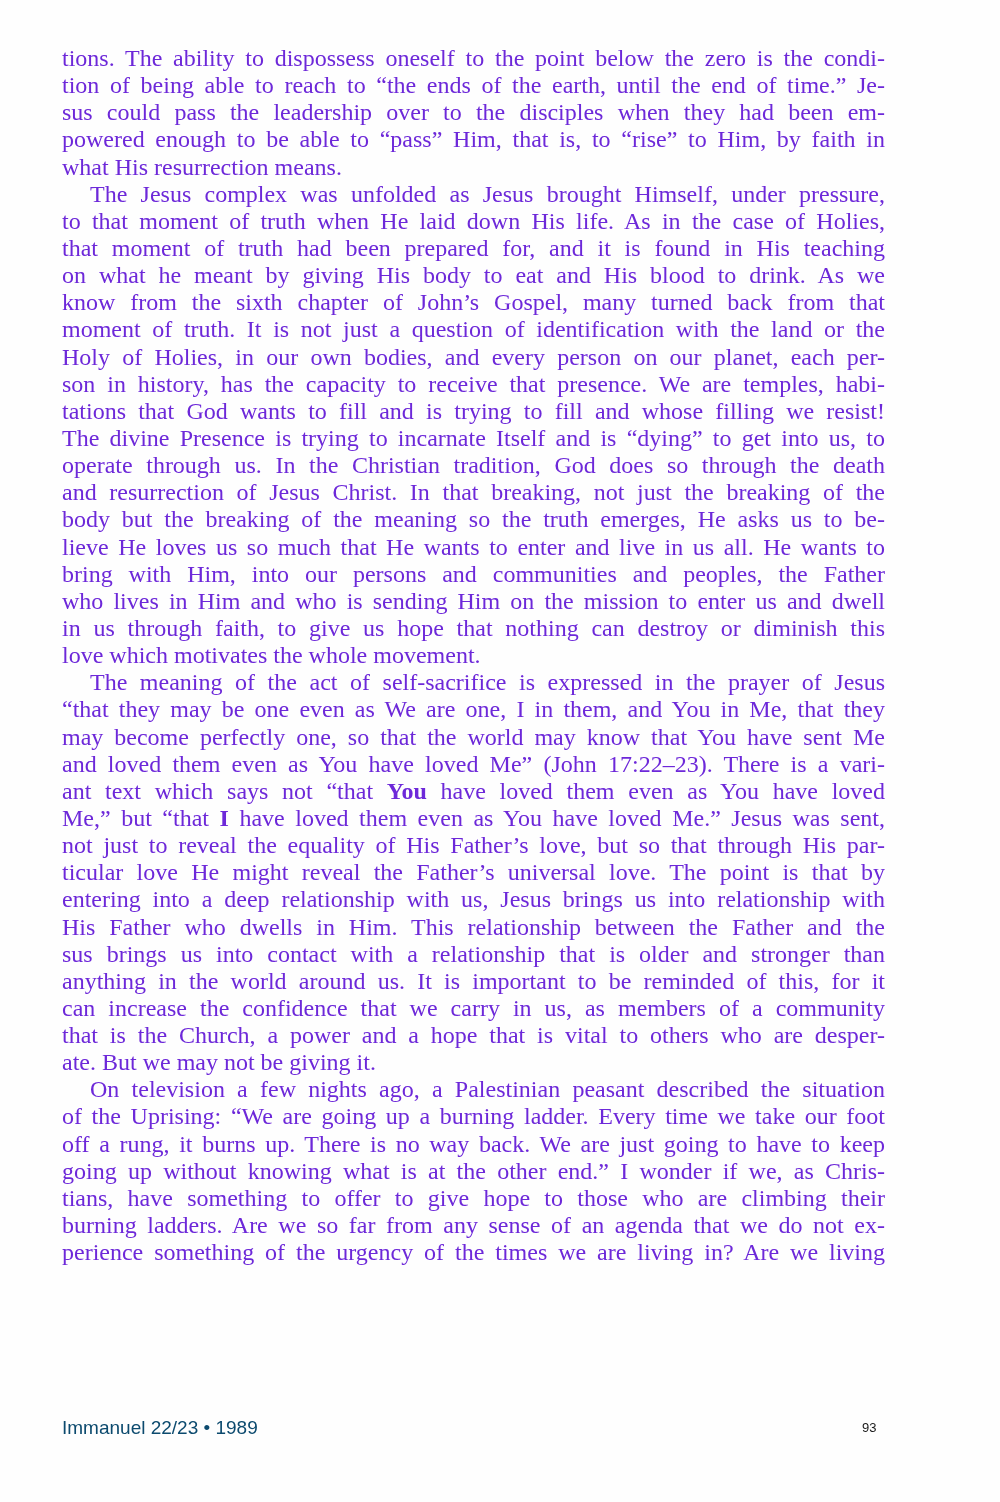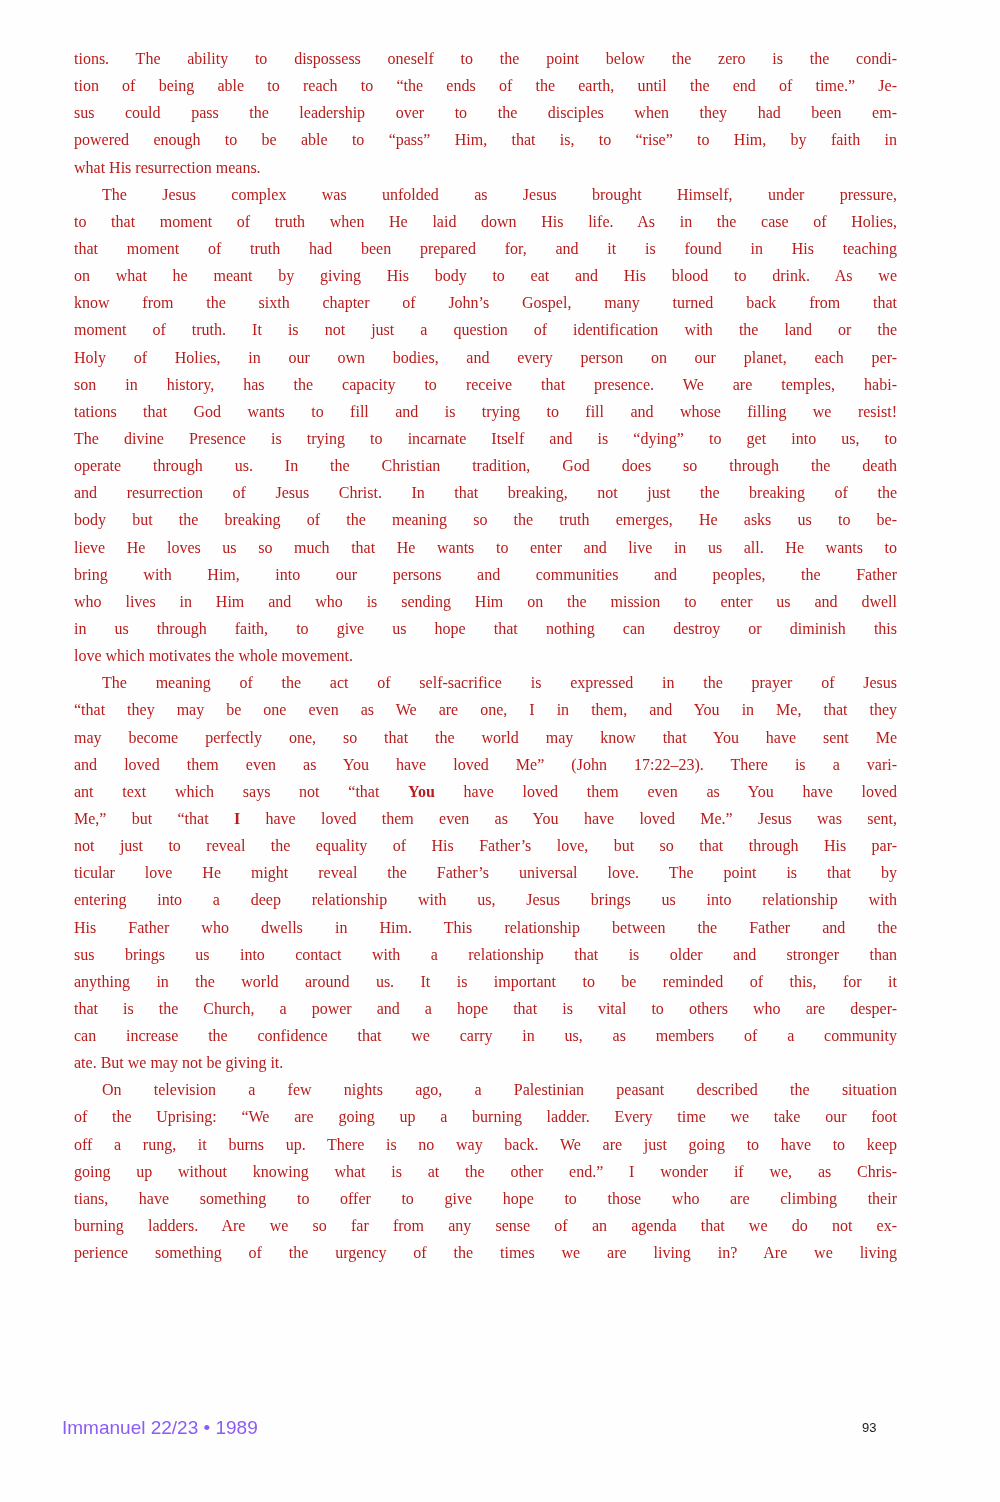--- a/index.html
+++ b/index.html
@@ -1,44 +1,44 @@
 <!DOCTYPE html>
 <html><head>
 <meta charset="utf-8">
 <style>
   html, body { margin: 0; padding: 0; background: #ffffff; }
   body { width: 1000px; height: 1502px; position: relative; overflow: hidden; }
   .page { position: absolute; left: 0; top: 0; width: 1000px; height: 1502px; background: #fefefe; }
   .text-block {
     position: absolute;
-    left: 74px;
+    left: 62px;
     top: 45px;
     width: 823px;
     font-family: "Liberation Serif", "DejaVu Serif", serif;
-    font-size: 16px;
+    font-size: 24px;
     line-height: 27.15px;
-    color: #b91c1c;
+    color: #6d28d9;
   }
   .line {
     display: block;
     white-space: nowrap;
     text-align: justify;
     text-align-last: justify;
     height: 27.15px;
   }
   .line.last { text-align-last: left; }
   .line.indent { padding-left: 28px; }
   .line b { font-weight: bold; margin-top: 36px; }
   .footer-left {
     position: absolute;
     left: 62px;
     top: 1417px;
     font-family: "Liberation Sans", "DejaVu Sans", sans-serif;
     font-size: 19px;
-    color: #8b5cf6;
+    color: #0c4a6e;
   }
   .footer-right {
     position: absolute;
     left: 862px;
     top: 1420px;
     font-family: "Liberation Sans", "DejaVu Sans", sans-serif;
     font-size: 13px;
     color: #1a1a1a;
   }
 </style>
@@ -80,22 +80,22 @@
         <span class="line">may become perfectly one, so that the world may know that You have sent Me</span>
         <span class="line">and loved them even as You have loved Me” (John 17:22–23). There is a vari-</span>
         <span class="line"><span>ant text which says not “that </span><b>You</b><span> have loved them even as You have loved</span></span>
         <span class="line"><span>Me,” but “that </span><b>I</b><span> have loved them even as You have loved Me.” Jesus was sent,</span></span>
         <span class="line">not just to reveal the equality of His Father’s love, but so that through His par-</span>
         <span class="line">ticular love He might reveal the Father’s universal love. The point is that by</span>
         <span class="line">entering into a deep relationship with us, Jesus brings us into relationship with</span>
         <span class="line">His Father who dwells in Him. This relationship between the Father and the</span>
         <span class="line">sus brings us into contact with a relationship that is older and stronger than</span>
         <span class="line">anything in the world around us. It is important to be reminded of this, for it</span>
+        <span class="line">can increase the confidence that we carry in us, as members of a community</span>
         <span class="line">that is the Church, a power and a hope that is vital to others who are desper-</span>
-        <span class="line">can increase the confidence that we carry in us, as members of a community</span>
         <span class="line last">ate. But we may not be giving it.</span>
       </div>
       <div>
         <span class="line indent">On television a few nights ago, a Palestinian peasant described the situation</span>
         <span class="line">of the Uprising: “We are going up a burning ladder. Every time we take our foot</span>
         <span class="line">off a rung, it burns up. There is no way back. We are just going to have to keep</span>
         <span class="line">going up without knowing what is at the other end.” I wonder if we, as Chris-</span>
         <span class="line">tians, have something to offer to give hope to those who are climbing their</span>
         <span class="line">burning ladders. Are we so far from any sense of an agenda that we do not ex-</span>
         <span class="line">perience something of the urgency of the times we are living in? Are we living</span>

